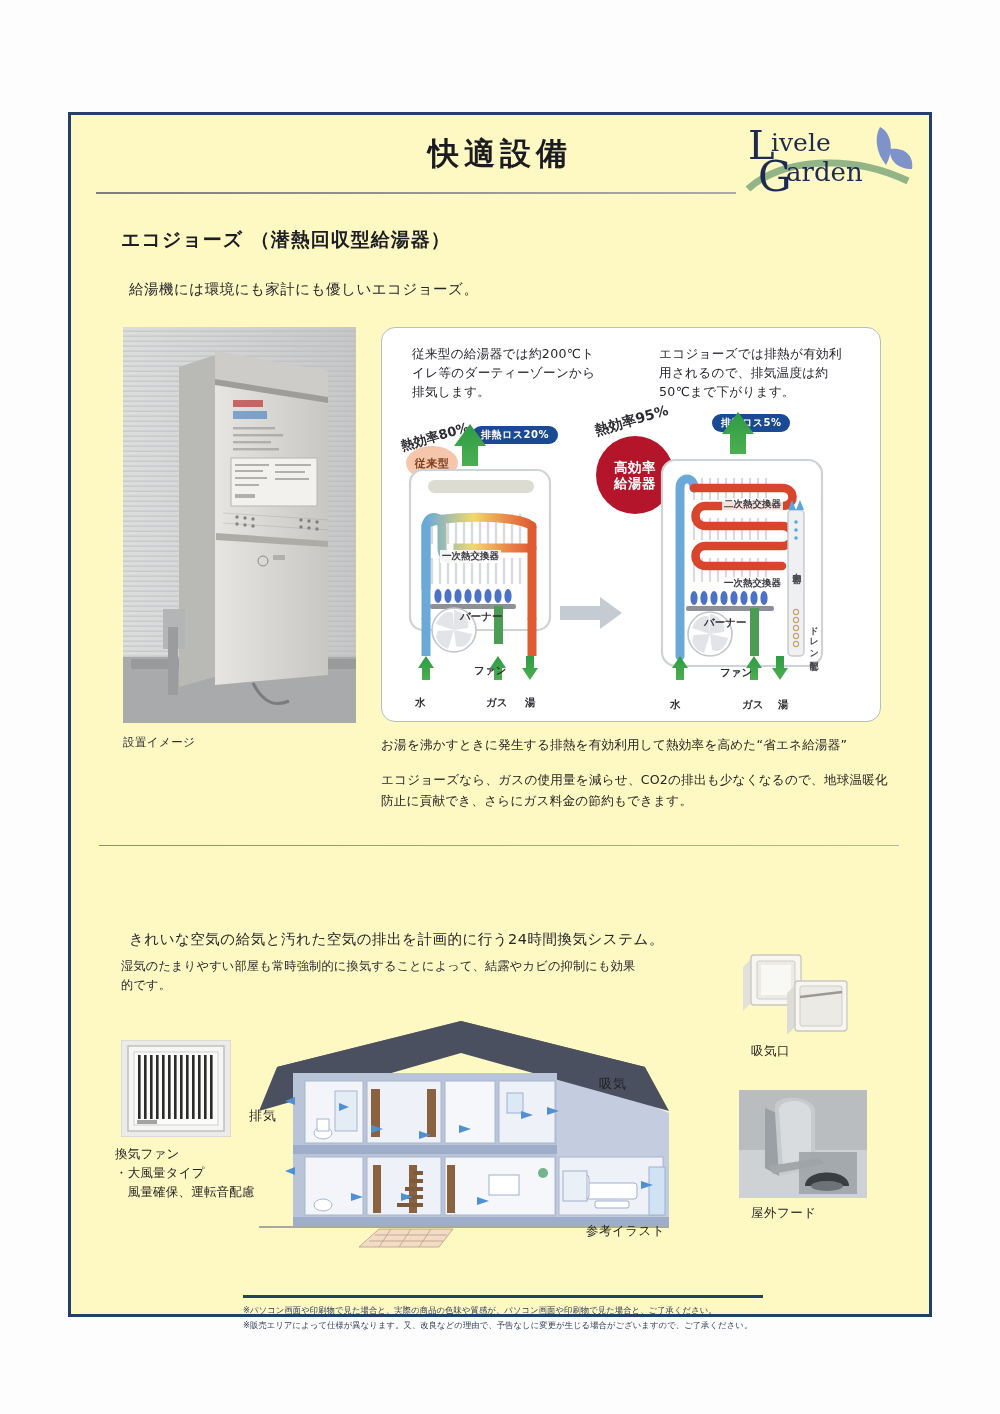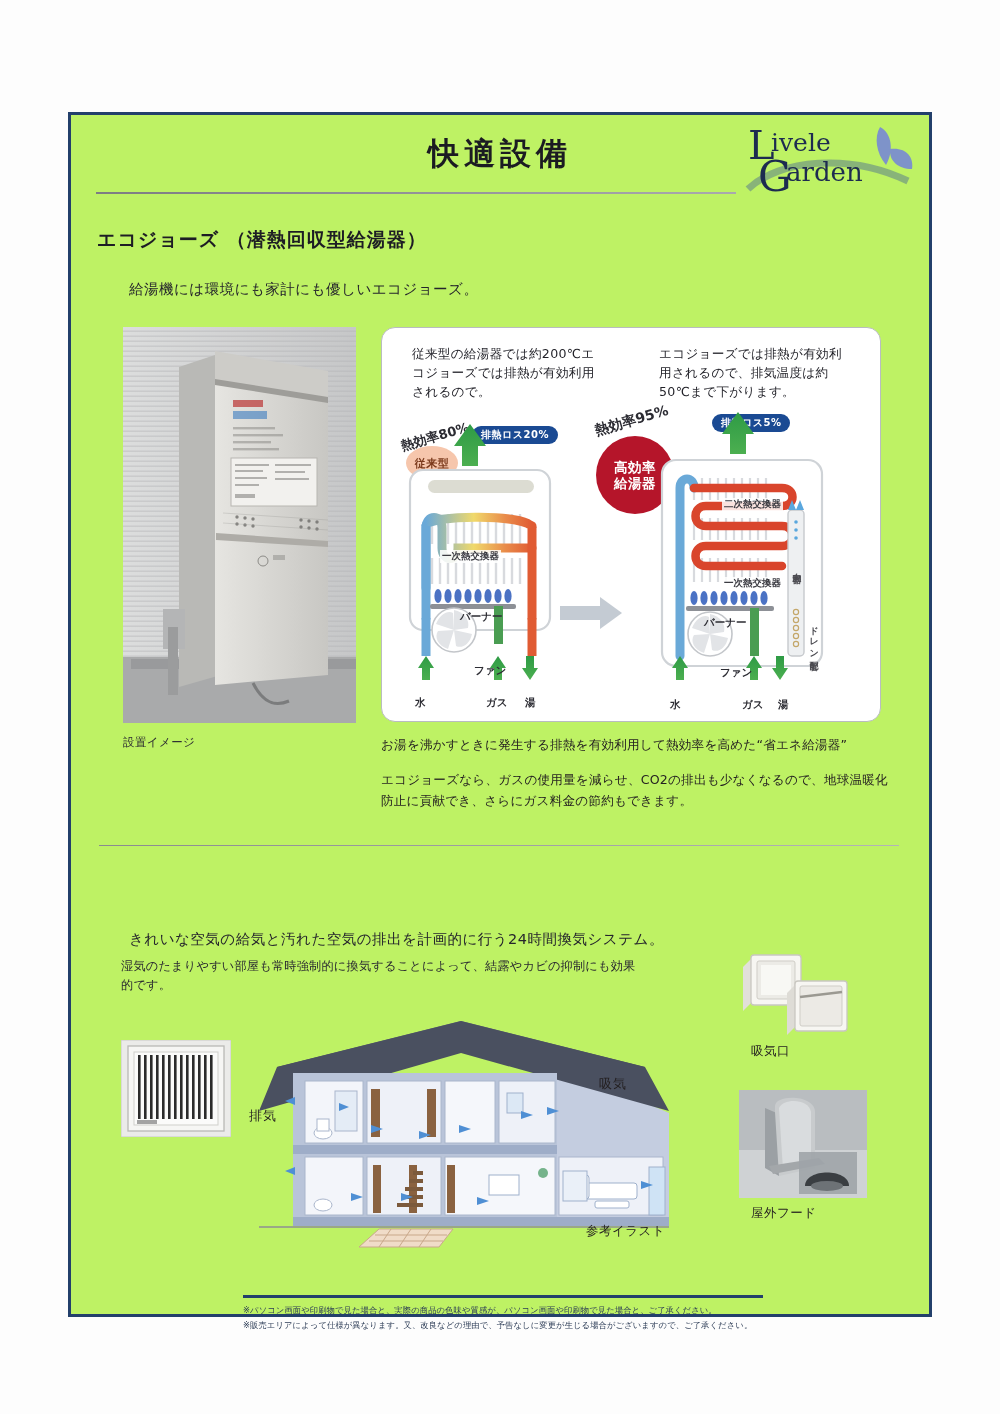--- a/index.html
+++ b/index.html
@@ -10,21 +10,21 @@
     color: #231f20;
     overflow: hidden;
   }
   #page {
     position: relative; width: 1000px; height: 1414px; background: #fdfdfd;
   }
   
   #frame {
     position: absolute; left: 68px; top: 112px; width: 864px; height: 1205px;
     border: 3px solid #23406b;
-    background: #bef264;
+    background: #fef9c3;
   }
   
   #header { position: relative; height: 106px; }
   #doc-title {
     position: absolute; left: 0; right: 0; top: 18px;
     text-align: center; font-size: 31px; font-weight: bold; letter-spacing: 5px;
     color: #1b1b22;
   }
   #title-rule {
     position: absolute; left: 25px; top: 77px; width: 640px; height: 2px;
@@ -34,21 +34,21 @@
   #logo { position: absolute; right: 14px; top: 4px; width: 175px; height: 86px; }
   .logo-svg { width: 175px; height: 86px; display: block; }
   
   .section-head {
     font-size: 19px; font-weight: 600; letter-spacing: 1px; color: #1d1d24;
   }
   .lead-text { font-size: 14.5px; letter-spacing: .5px; color: #25252c; }
   .small-text { font-size: 12.2px; letter-spacing: .2px; color: #2a2a30; line-height: 1.55; }
   .cap { font-size: 11.5px; color: #2b2b31; letter-spacing: .4px; }
 
-  #sec1-head { position: absolute; left: 26px; top: 112px; }
+  #sec1-head { position: absolute; left: 50px; top: 112px; }
   #sec1-lead { position: absolute; left: 58px; top: 165px; }
 
   
   #heater-photo {
     position: absolute; left: 52px; top: 212px; width: 233px; height: 396px;
     overflow: hidden; background: #c9cbcc;
   }
   #heater-photo svg { display:block; width: 233px; height: 396px; }
   #heater-cap { position: absolute; left: 52px; top: 620px; }
 
@@ -239,21 +239,21 @@
 
         <rect x="40" y="282" width="22" height="40" fill="#b4b5b6"></rect>
         <rect x="45" y="300" width="10" height="68" fill="#9b9c9d"></rect>
         <path d="M130 356 C140 376, 152 380, 166 374" stroke="#7b7c7d" stroke-width="3" fill="none"></path>
       </svg>
     </div>
     <div id="heater-cap" class="cap">設置イメージ</div>
 
     <div id="diagram">
 
-      <div id="dg-note-left" class="dg-note">従来型の給湯器では約200℃エコジョーズでは排熱が有効利用されるので。</div>
+      <div id="dg-note-left" class="dg-note">従来型の給湯器では約200℃トイレ等のダーティーゾーンから排気します。</div>
       <div id="dg-note-right" class="dg-note">エコジョーズでは排熱が有効利用されるので、排気温度は約50℃まで下がります。</div>
 
       <div class="eff-label" style="left:18px; top:100px;">熱効率80%</div>
       <div class="bubble-old" style="left:24px; top:118px;">従来型</div>
       <div class="loss-badge" style="left:90px; top:98px;">排熱ロス20%</div>
 
       <svg style="position:absolute; left:0; top:90px;" width="250" height="300" viewBox="0 0 250 300">
         <defs>
           <linearGradient id="pipeOld" x1="0" y1="0" x2="1" y2="0">
             <stop offset="0" stop-color="#6aa9d8"></stop>
@@ -490,20 +490,23 @@
             <rect x="59" y="15" width="2.6" height="64"></rect>
           <rect x="65" y="15" width="2.6" height="64"></rect>
             <rect x="71" y="15" width="2.6" height="64"></rect>
           <rect x="77" y="15" width="2.6" height="64"></rect>
             <rect x="83" y="15" width="2.6" height="64"></rect>
           <rect x="89" y="15" width="2.6" height="64"></rect>
         </g>
         <rect x="16" y="80" width="20" height="4" fill="#7d7d7d" opacity=".7"></rect>
       </svg>
     </div>
+    <div id="fan-cap" style="white-space: pre-line;">換気ファン
+・大風量タイプ
+　風量確保、運転音配慮</div>
 
     <div id="house">
       <svg width="420" height="240" viewBox="0 0 420 240">
         <defs>
           <linearGradient id="roofG" x1="0" y1="0" x2="0" y2="1">
             <stop offset="0" stop-color="#6a6f7e"></stop>
               <stop offset="1" stop-color="#3f4450"></stop>
           </linearGradient>
         </defs>
 

